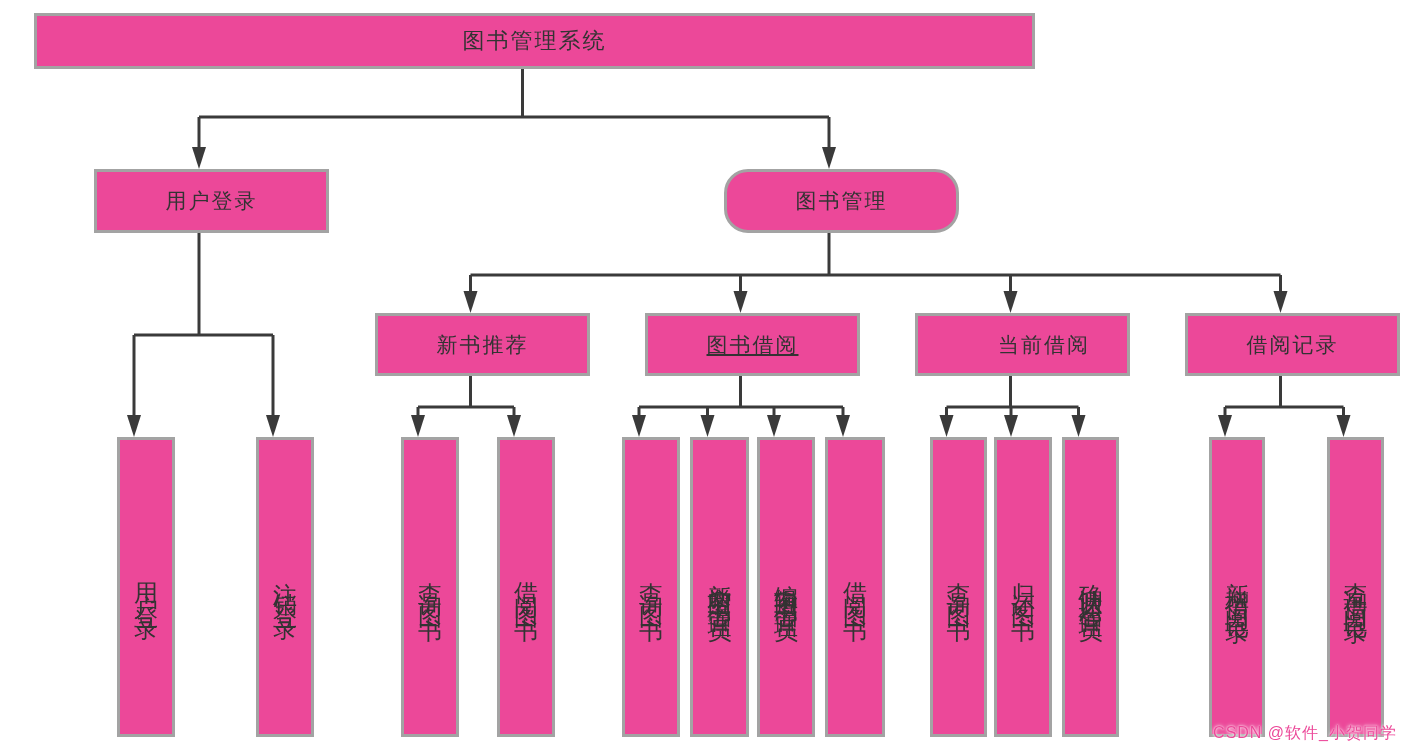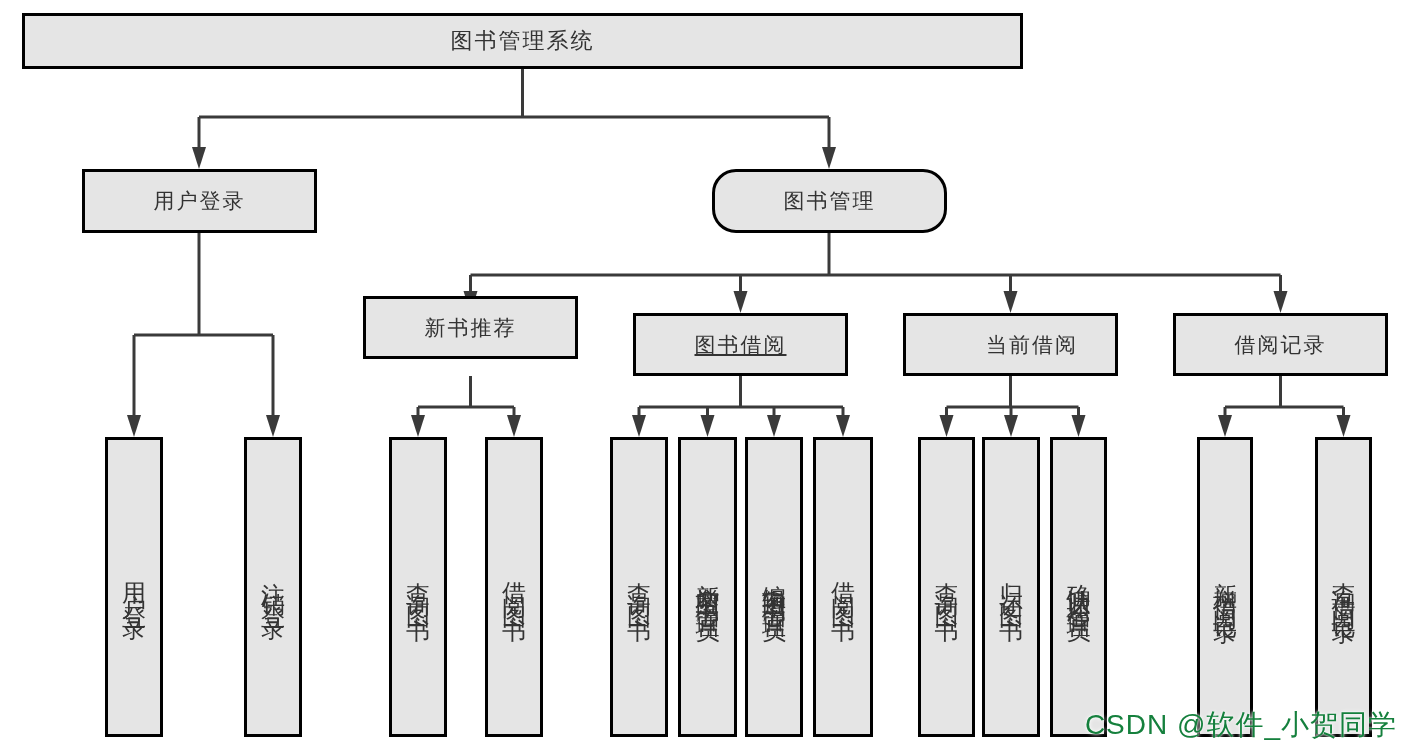--- a/index.html
+++ b/index.html
@@ -7,45 +7,46 @@
     position:relative;
     width:1405px;height:747px;
     background:#ffffff;
     font-family:"Liberation Sans","DejaVu Sans",sans-serif;
     overflow:hidden;
   }
   #connectors{position:absolute;left:0;top:0;z-index:0;}
   .node{
     position:absolute;
     box-sizing:border-box;
-    border:3px solid #000000;
-    background:#e5e5e5;
+    border:3px solid #a3a3a3;
+    background:#ec4899;
     color:#333333;
     display:flex;
     align-items:center;
     justify-content:center;
     z-index:1;
+    margin-left:12px;
   }
   .hbox{font-size:21px;letter-spacing:2px;}
   .title-box{font-size:22px;letter-spacing:2px;}
   .vbox{
     writing-mode:vertical-rl;
     text-orientation:mixed;
     font-size:24px;
     line-height:1;
   }
   .chars4{letter-spacing:12px;}
   .chars6{letter-spacing:8px;}
   .chars9{letter-spacing:5px;}
   .watermark{
     position:absolute;
     right:8px;
     bottom:3px;
-    font-size:28px;
-    color:#15803d;
+    font-size:16px;
+    color:#ec4899;
     text-shadow:0 0 2px #ffffff, 0 0 4px #ffffff;
     z-index:2;
     letter-spacing:1px;
     white-space:nowrap;
   }
 </style>
 </head>
 <body>
 
 <div id="canvas">
@@ -121,21 +122,21 @@
       <path d="M1218 415 L1232 415 L1225 437 Z"></path>
       <path d="M1336.5 415 L1350.5 415 L1343.5 437 Z"></path>
     </g>
   </svg>
 
   <div class="node title-box" style="left:22px;top:13px;width:1001px;height:56px;">图书管理系统</div>
 
   <div class="node hbox" style="left:82px;top:169px;width:235px;height:64px;">用户登录</div>
   <div class="node hbox" style="left:712px;top:169px;width:235px;height:64px;border-radius:24px;">图书管理</div>
 
-  <div class="node hbox" style="left:363px;top:296px;width:215px;height:63px;text-align:center;">新书推荐</div>
+  <div class="node hbox" style="left:363px;top:313px;width:215px;height:63px;text-align:center;">新书推荐</div>
   <div class="node hbox" style="left:633px;top:313px;width:215px;height:63px;text-decoration:underline;">图书借阅</div>
   <div class="node hbox" style="left:903px;top:313px;width:215px;height:63px;padding-left:43px;">当前借阅</div>
   <div class="node hbox" style="left:1173px;top:313px;width:215px;height:63px;">借阅记录</div>
 
   <div class="node vbox chars4" style="left:105px;top:437px;width:58px;height:300px;">用户登录</div>
   <div class="node vbox chars4" style="left:244px;top:437px;width:58px;height:300px;">注销登录</div>
 
   <div class="node vbox chars4" style="left:389px;top:437px;width:58px;height:300px;">查询图书</div>
   <div class="node vbox chars4" style="left:485px;top:437px;width:58px;height:300px;">借阅图书</div>
 

